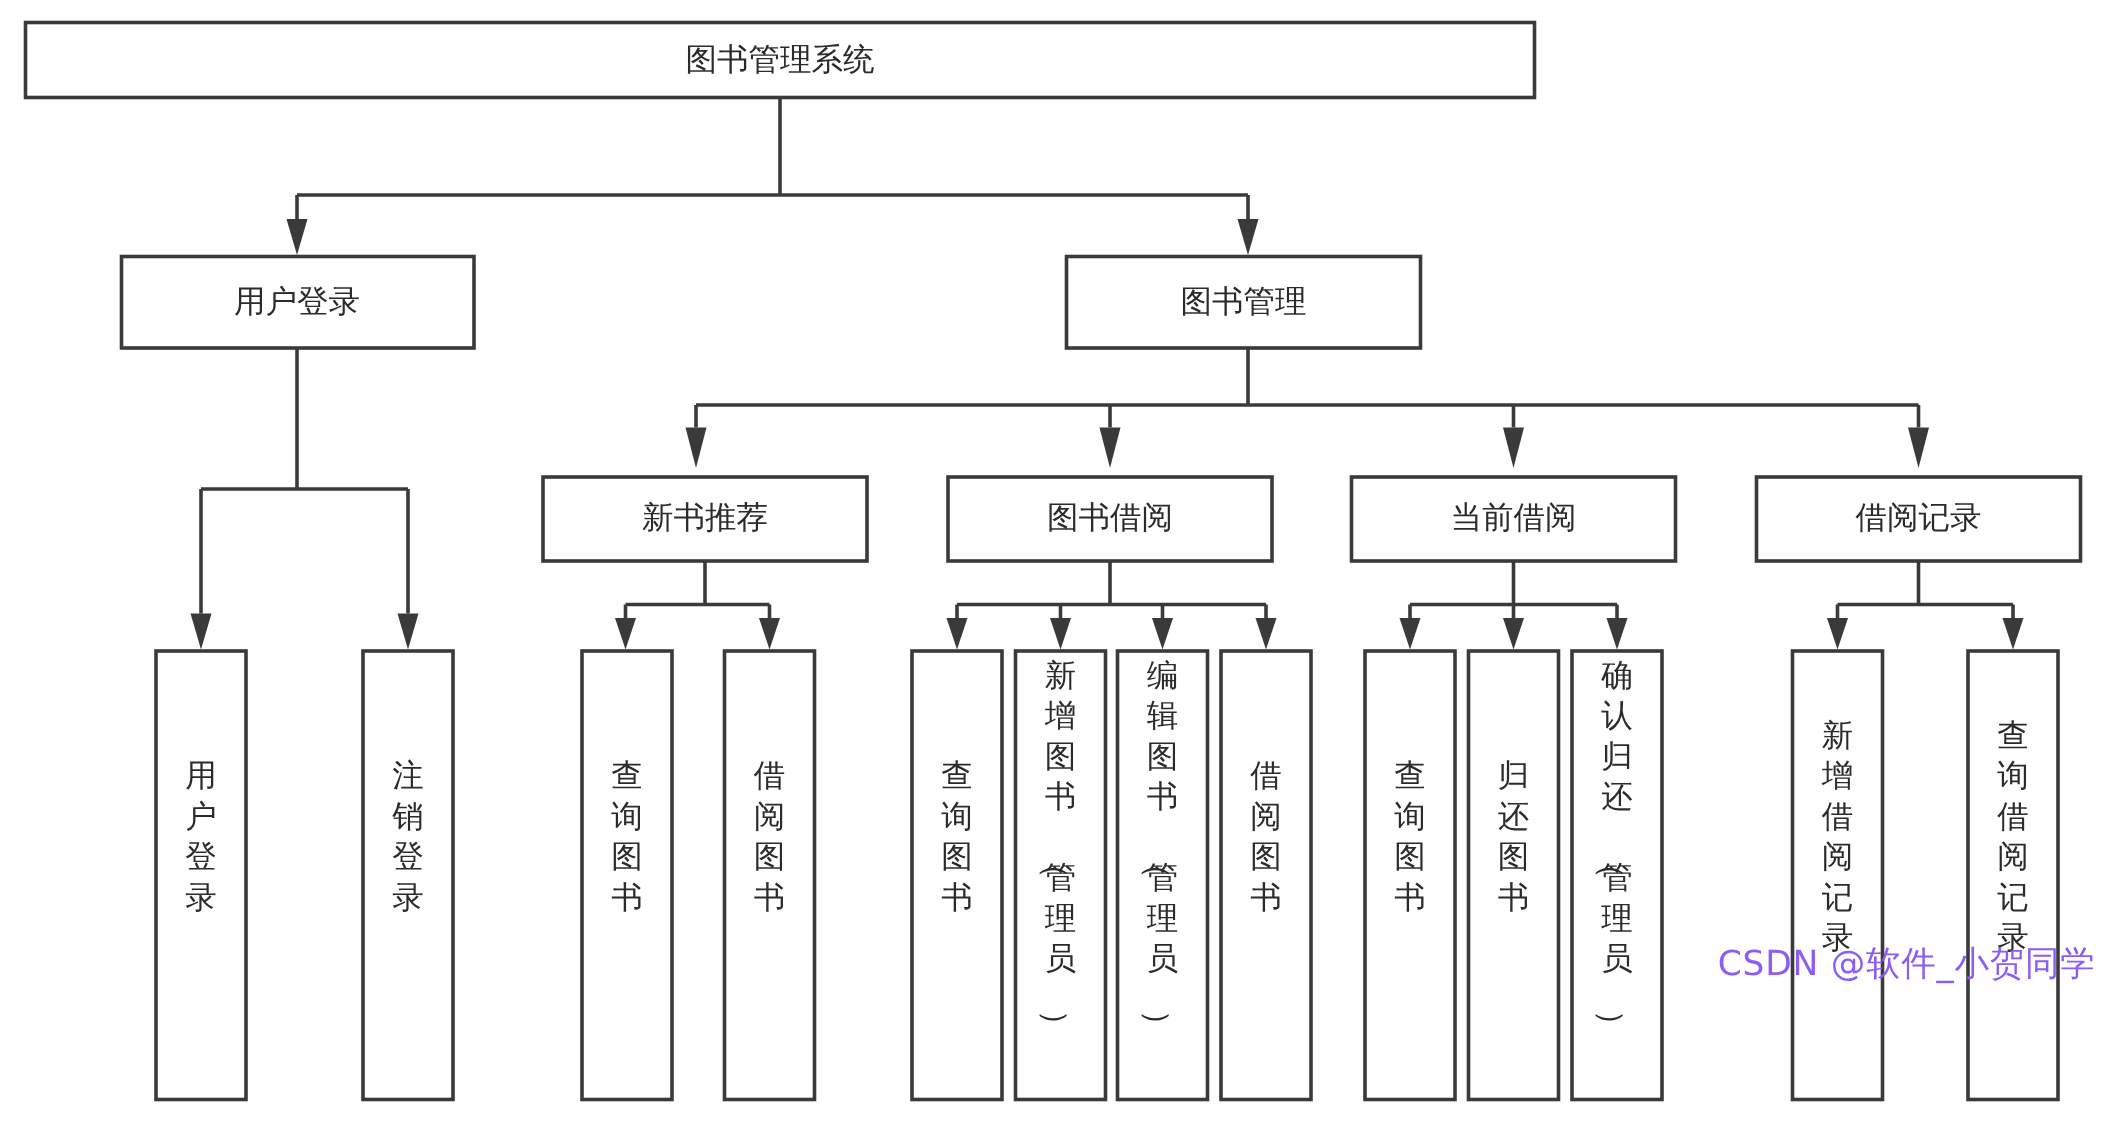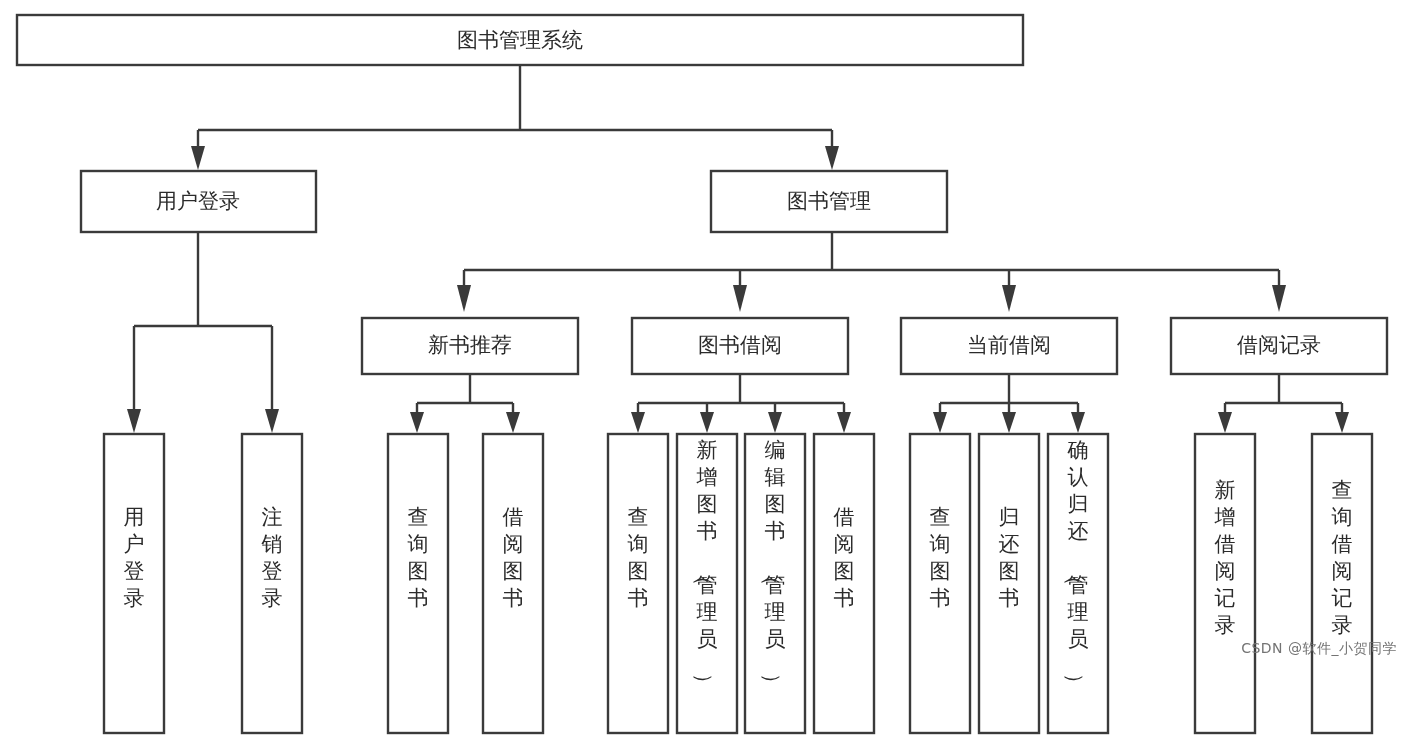--- a/index.html
+++ b/index.html
@@ -54,22 +54,22 @@
   }
   .edge-arrow {
     fill: #3a3a3a;
     stroke: none;
   }
   .watermark-text {
     position: absolute;
     right: 8px;
     bottom: 4px;
     font-family: "DejaVu Sans", "Liberation Sans", sans-serif;
-    font-size: 14px;
-    color: #737373;
+    font-size: 23px;
+    color: #8b5cf6;
     white-space: nowrap;
     letter-spacing: 0.5px;
     user-select: none;
     margin-left: 44px;
   }
 </style>
 </head>
 <body>
 
 <div id="diagram-root">

